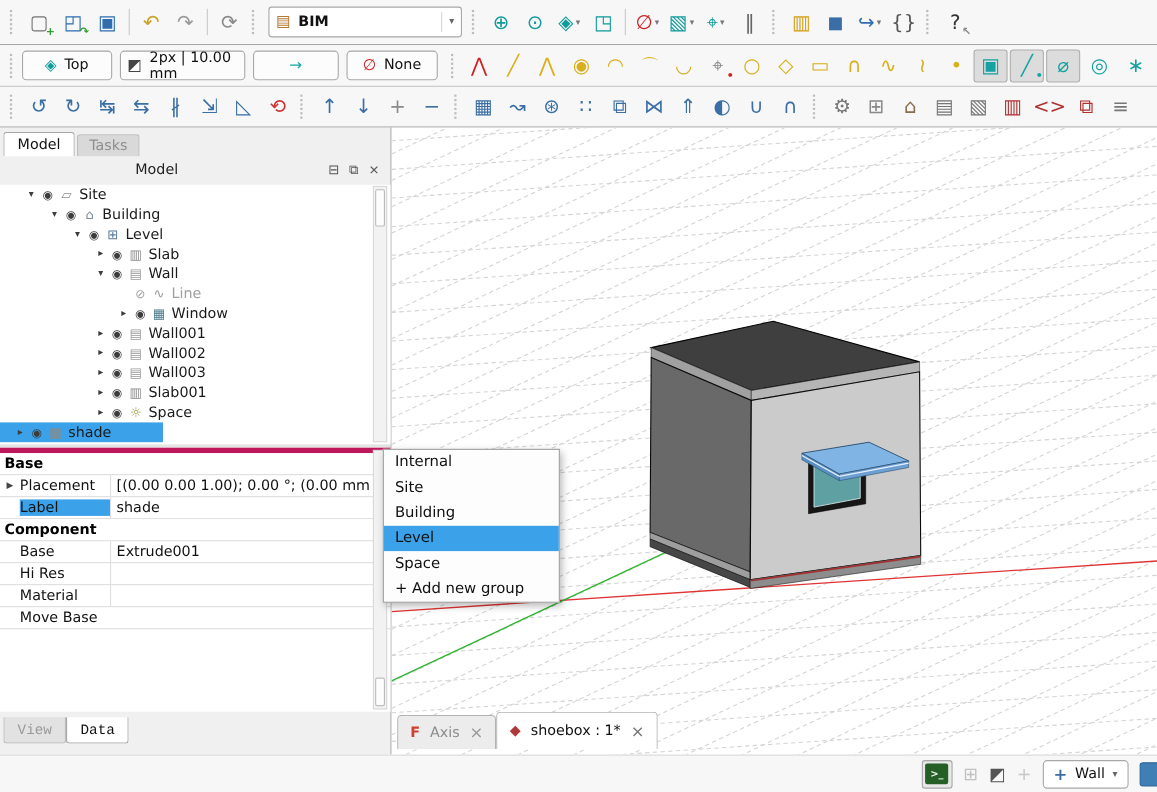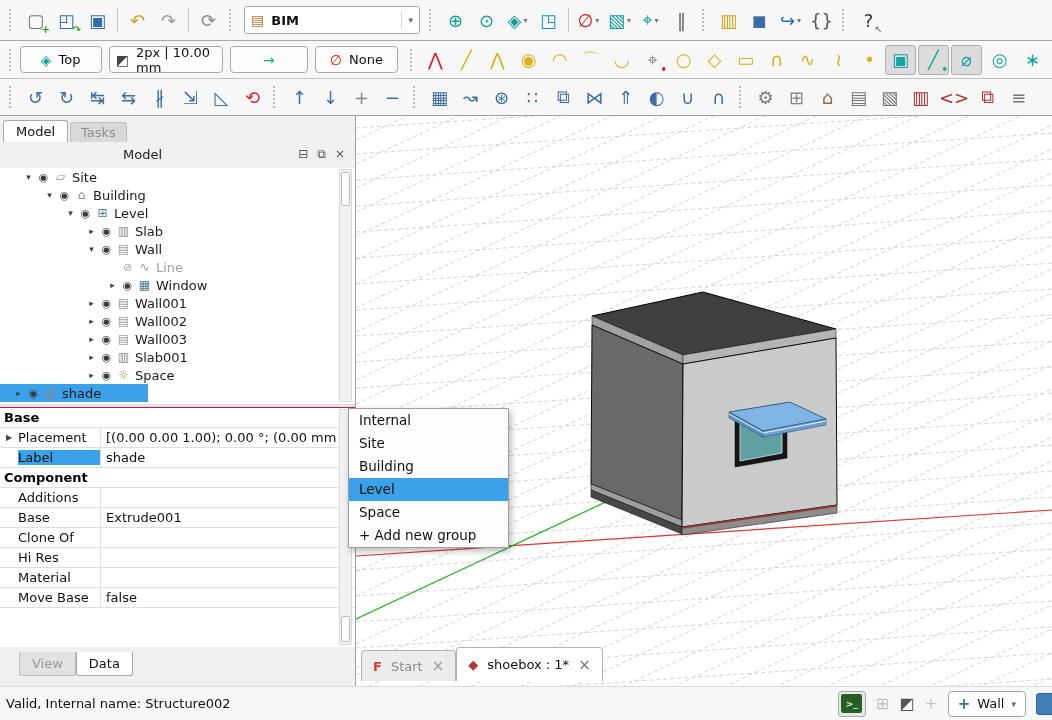--- a/index.html
+++ b/index.html
@@ -58,32 +58,32 @@
   .trow .tlabel { padding-left:3px; }
   .trow.sel { background:linear-gradient(to right,#3ba1e8 0,#3ba1e8 148px,#fff 148px); }
   .trow.hiddenitem .tlabel, .trow.hiddenitem .ticon { color:#a0a0a0; }
   .vscroll { position:absolute; width:13px; background:#f2f2f2; border:1px solid #d8d8d8; }
   .vthumb { position:absolute; left:1px; width:9px; background:#fdfdfd; border:1px solid #bdbdbd; border-radius:2px; }
 
   .h-splitter { position:absolute; top:288px; left:0; width:355px; height:3px; background:#e4e4e4; }
 
   
   #props { position:absolute; top:291px; left:0; width:355px; height:240px; background:#fff;
-    border-top:1px solid #be185d; }
+    border-top:5px solid #be185d; }
   .prow { display:flex; align-items:center; height:20px; font-size:13px; color:#111;
     border-bottom:1px solid #dedede; }
   .prow .pexp { width:18px; text-align:center; font-size:8px; color:#444; }
   .prow .plabel { width:82px; overflow:hidden; white-space:nowrap; }
   .prow .plabel.sel { background:#3ba1e8; }
   .prow .pvalue { flex:1; border-left:1px solid #dedede; padding-left:5px; height:100%;
     display:flex; align-items:center; overflow:hidden; white-space:nowrap; }
   .pgroup { height:20px; line-height:20px; font-size:13px; font-weight:bold; padding-left:4px;
     border-bottom:1px solid #dedede; background:#fff; color:#000; }
 
-  .vd-tabs { position:absolute; top:536px; left:19px; display:flex; }
+  .vd-tabs { position:absolute; top:536px; left:3px; display:flex;font-family:Liberation Mono, monospace; }
   .vtab { padding:4px 12px; font-size:13px; background:#fff; color:#111;
     border:1px solid #a8a8a8; border-top:none; border-radius:0 0 3px 3px; }
   .vtab.inactive { background:#e2e2e2; color:#9a9a9a; border-color:#bdbdbd; }
 
   
   #mdi-tabs { position:absolute; left:5px; top:531px; display:flex; align-items:flex-end; }
   .dtab { display:flex; align-items:center; gap:9px; padding:0 11px; font-size:13px;
     border:1px solid #b3b3b3; border-bottom:none; border-radius:4px 4px 0 0;
     background:#ececec; color:#8c8c8c; height:31px; }
   .dtab.active { background:#fff; color:#111; height:34px; }
@@ -486,47 +486,36 @@
             <div class="pvalue">[(0.00 0.00 1.00); 0.00 °; (0.00 mm ...</div>
           </div>
           <div class="prow">
             <span class="pexp"></span>
             <div class="plabel sel">Label</div>
             <div class="pvalue">shade</div>
           </div>
           <div class="pgroup">Component</div>
           <div class="prow">
             <span class="pexp"></span>
-            <div class="plabel">Additions</div>
-            <div class="pvalue"></div>
-          </div>
-          <div class="prow">
-            <span class="pexp"></span>
             <div class="plabel">Base</div>
             <div class="pvalue">Extrude001</div>
-          </div>
-          <div class="prow">
-            <span class="pexp"></span>
-            <div class="plabel">Clone Of</div>
-            <div class="pvalue"></div>
           </div>
           <div class="prow">
             <span class="pexp"></span>
             <div class="plabel">Hi Res</div>
             <div class="pvalue"></div>
           </div>
           <div class="prow">
             <span class="pexp"></span>
             <div class="plabel">Material</div>
             <div class="pvalue"></div>
           </div>
           <div class="prow">
             <span class="pexp"></span>
             <div class="plabel">Move Base</div>
-            <div class="pvalue">false</div>
           </div>
         </div>
       <div class="vscroll" style="right:3px;top:293px;height:236px;">
         <div class="vthumb" style="bottom:2px;height:26px;"></div>
       </div>
       <div class="vd-tabs">
         <div class="vtab inactive">View</div>
         <div class="vtab">Data</div>
       </div>
     </div>
@@ -618,21 +607,21 @@
             <polygon points="384,300 426,292 426,337 384,345" fill="#5fa0a2" stroke="#d8e8e8" stroke-width="0.8"></polygon>
             <polygon points="373,296 434,286 470,303 407,315" fill="#80b4e4" stroke="#27496b" stroke-width="0.8"></polygon>
             <polygon points="373,296 407,315 407,321 373,302" fill="#5a8fc2" stroke="#27496b" stroke-width="0.5"></polygon>
             <polygon points="407,315 470,303 470,309 407,321" fill="#6c9fd2" stroke="#27496b" stroke-width="0.5"></polygon>
             <polyline points="373,298 407,317 470,305" fill="none" stroke="#e8f1fa" stroke-width="1"></polyline>
           </g>
         </svg>
       <div id="mdi-tabs">
           <div class="dtab">
             <span class="tico" style="color: rgb(208, 64, 48);">F</span>
-            <span>Start</span>
+            <span>Axis</span>
             <span class="tclose">×</span>
           </div>
           <div class="dtab active">
             <span class="tico" style="color: rgb(176, 56, 56);">◆</span>
             <span>shoebox : 1*</span>
             <span class="tclose">×</span>
           </div>
         </div>
     </div>
   </div>
@@ -640,21 +629,20 @@
   <div id="context-menu">
       <div class="mitem">Internal</div>
       <div class="mitem">Site</div>
       <div class="mitem">Building</div>
       <div class="mitem hl">Level</div>
       <div class="mitem">Space</div>
       <div class="mitem">+ Add new group</div>
     </div>
 
   <div id="statusbar">
-    <span>Valid, Internal name: Structure002</span>
     <div id="sb-right">
         <span class="sb-frame">
           <span class="term">&gt;_</span>
         </span>
         <span class="sbic" style="color: rgb(192, 192, 192);">⊞</span>
         <span class="sbic" style="color: rgb(85, 85, 85);">◩</span>
         <span class="sbic" style="color: rgb(200, 200, 200);">+</span>
         <div class="sb-combo">
           <span class="plus">+</span>
           <span>Wall</span>

